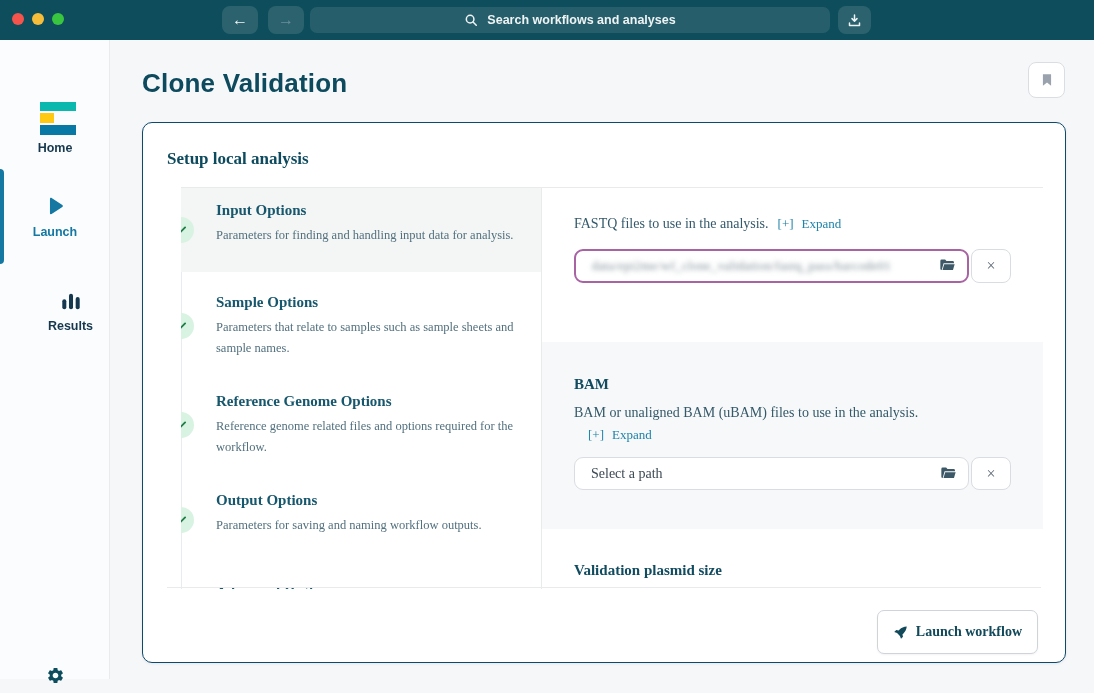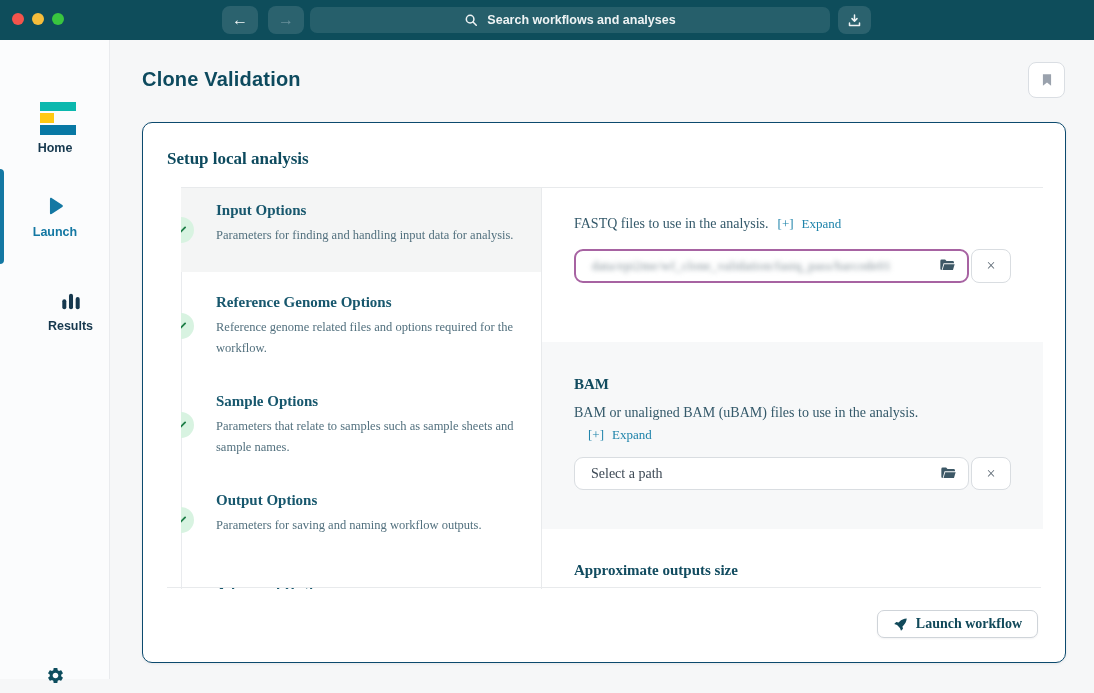--- a/index.html
+++ b/index.html
@@ -26,21 +26,21 @@
   .sidebar { position:absolute; left:0; top:40px; width:110px; height:639px; background:#fbfcfd; border-right:1px solid #e9ebee; }
   .logo { position:absolute; left:40px; top:62px; width:36px; }
   .logo .bar1 { width:36px; height:9px; background:var(--logo-teal,#0bb8ae); }
   .logo .bar2 { width:14px; height:10px; background:var(--logo-yellow,#ffc912); margin-top:2px; }
   .logo .bar3 { width:36px; height:10px; background:var(--logo-blue,#0878a4); margin-top:2px; }
   .side-label { position:absolute; left:0; width:110px; text-align:center; font-size:12.5px; font-weight:700; color:#16384e; }
   .active-bar { position:absolute; left:0; top:129px; width:4px; height:95px; background:var(--active-nav,#1478a3); border-radius:0 4px 4px 0; }
   .side-item { position:absolute; left:0; width:110px; text-align:center; cursor:pointer; }
 
   
-  .page-title { position:absolute; left:142px; top:68px; font-size:20px; font-weight:700; color:var(--heading-teal,#0d4a5e); letter-spacing:.2px; }
+  .page-title { position:absolute; left:142px; top:68px; font-size:26px; font-weight:700; color:var(--heading-teal,#0d4a5e); letter-spacing:.2px; }
   .stats { position:absolute; left:758px; top:74px; display:flex; align-items:center; font-size:14px; }
   .stat-label { color:#4e707e; }
   .stat-value { color:#16384e; font-weight:700; }
   .bookmark-btn { position:absolute; left:1028px; top:62px; width:37px; height:36px; background:#fff; border:1px solid #dadee3;
                   border-radius:8px; display:flex; align-items:center; justify-content:center; cursor:pointer; }
 
   
   .card { position:absolute; left:142px; top:122px; width:924px; height:541px; background:#fff; border:1px solid #0c4a6e;
           border-radius:10px; box-shadow:0 1px 3px rgba(16,24,40,.07);font-family:Liberation Serif, serif; }
   .card-title { position:absolute; left:24px; top:26px; font-size:17px; font-weight:700; color:var(--heading-teal,#0d4a5e); }
@@ -69,21 +69,21 @@
   .folder-btn { position:absolute; right:11px; top:50%; transform:translateY(-50%); cursor:pointer; display:flex; }
   .clear-btn { width:40px; margin-left:2px; background:#fff; border:1px solid #d9dde1; border-radius:8px;
                display:flex; align-items:center; justify-content:center; color:#5f6b76; font-size:16px; cursor:pointer; }
   .bam-section { height:187px; background:#f7f8f9; padding:34px 32px 0 32px; }
   .bam-expand-row { margin-top:4px; margin-left:14px; }
   .bam-section .input-row { margin-top:14px; }
   .bam-section .path-input { height:33px; }
   .plasmid-heading { margin:33px 0 0 32px; font-size:15px; font-weight:600; color:#114b5f; }
 
   .card-footer { position:absolute; left:24px; right:24px; bottom:0; height:75px; border-top:1px solid #e8eaec; }
-  .launch-btn { position:absolute; right:3px; top:22px; height:28px; padding:0 15px; background:#fff; border:1px solid #cfd4d9;
+  .launch-btn { position:absolute; right:3px; top:22px; height:44px; padding:0 15px; background:#fff; border:1px solid #cfd4d9;
                 border-radius:7px; display:flex; align-items:center; gap:8px; font-size:14px; font-weight:700;
                 color:#11495a; cursor:pointer; box-shadow:0 1px 2px rgba(16,24,40,.05); font-family:inherit; }
 </style>
 </head>
 <body>
 
 <div class="stage">
 
   <div class="titlebar">
     <div class="traffic t-red"></div>
@@ -179,32 +179,32 @@
           <div class="step-title">Input Options</div>
           <div class="step-desc">Parameters for finding and handling input data for analysis.</div>
         </div>
 
         <div class="step">
           <div class="check-badge">
             <svg width="14" height="14" viewBox="0 0 24 24" fill="none" stroke="#1e7e48" stroke-width="3.2" stroke-linecap="round" stroke-linejoin="round">
                 <path d="M5 12.5l4.5 4.5L19 7.5"></path>
               </svg>
           </div>
+          <div class="step-title">Sample Options</div>
+          <div class="step-desc">Parameters that relate to samples such as sample sheets and sample names.</div>
+        </div>
+
+        <div class="step">
+          <div class="check-badge">
+            <svg width="14" height="14" viewBox="0 0 24 24" fill="none" stroke="#1e7e48" stroke-width="3.2" stroke-linecap="round" stroke-linejoin="round">
+                <path d="M5 12.5l4.5 4.5L19 7.5"></path>
+              </svg>
+          </div>
           <div class="step-title">Reference Genome Options</div>
           <div class="step-desc">Reference genome related files and options required for the workflow.</div>
-        </div>
-
-        <div class="step">
-          <div class="check-badge">
-            <svg width="14" height="14" viewBox="0 0 24 24" fill="none" stroke="#1e7e48" stroke-width="3.2" stroke-linecap="round" stroke-linejoin="round">
-                <path d="M5 12.5l4.5 4.5L19 7.5"></path>
-              </svg>
-          </div>
-          <div class="step-title">Sample Options</div>
-          <div class="step-desc">Parameters that relate to samples such as sample sheets and sample names.</div>
         </div>
 
         <div class="step">
           <div class="check-badge">
             <svg width="14" height="14" viewBox="0 0 24 24" fill="none" stroke="#1e7e48" stroke-width="3.2" stroke-linecap="round" stroke-linejoin="round">
                 <path d="M5 12.5l4.5 4.5L19 7.5"></path>
               </svg>
           </div>
           <div class="step-title">Output Options</div>
           <div class="step-desc">Parameters for saving and naming workflow outputs.</div>
@@ -261,21 +261,21 @@
                   <path d="M7.2 8.6h15.3l-2.5 8.4H4.7z"></path>
                 </svg>
               </span>
             </div>
             <div class="clear-btn">
               <span>×</span>
             </div>
           </div>
         </div>
 
-        <div class="plasmid-heading">Approximate outputs size</div>
+        <div class="plasmid-heading">Validation plasmid size</div>
       </div>
     </div>
 
     <div class="card-footer">
       <button class="launch-btn">
         <span style="display:flex;">
           <svg width="15" height="15" viewBox="0 0 24 24" fill="#11495a">
             <path d="M22 2.5c-4.8.4-8.7 2.1-11.4 4.8L9 8.9 5.2 8 2 11.2l4.5 1.7 4.6 4.6L12.8 22l3.2-3.2-.9-3.8 1.6-1.6C19.4 10.7 21.6 7.3 22 2.5z"></path>
           </svg>
         </span>

